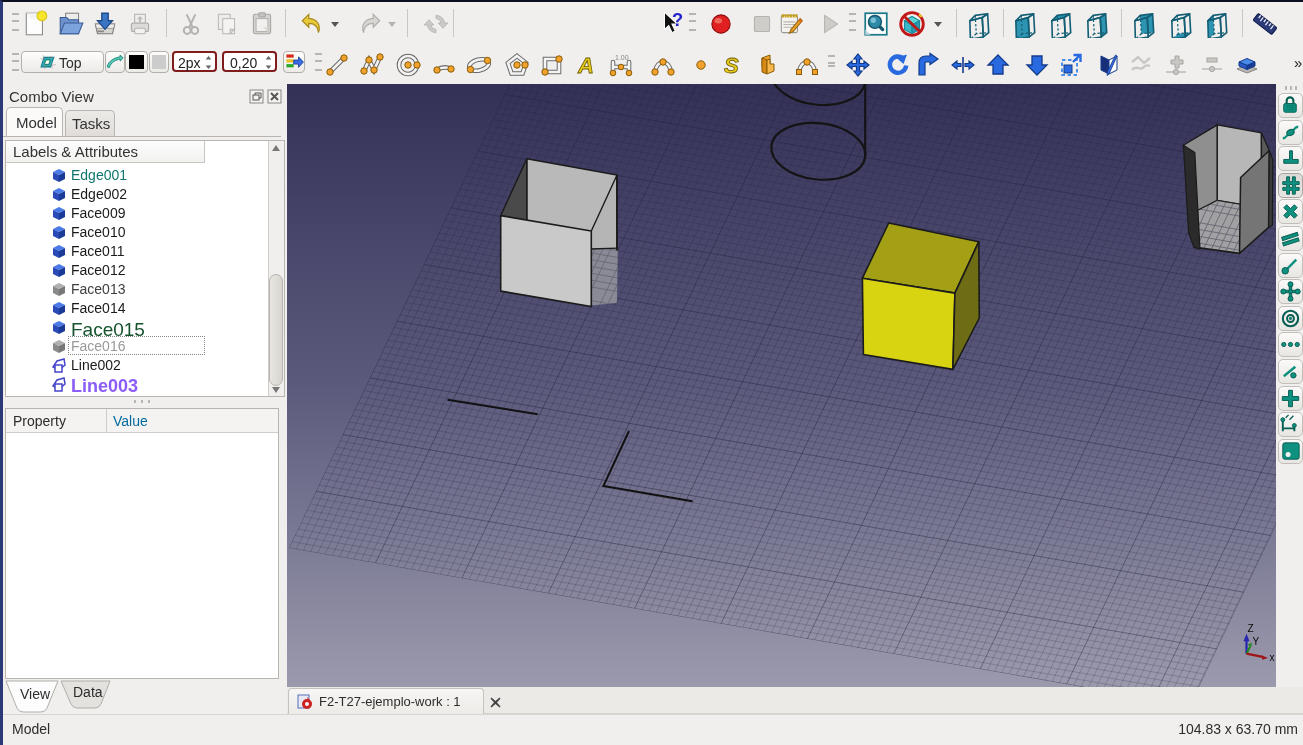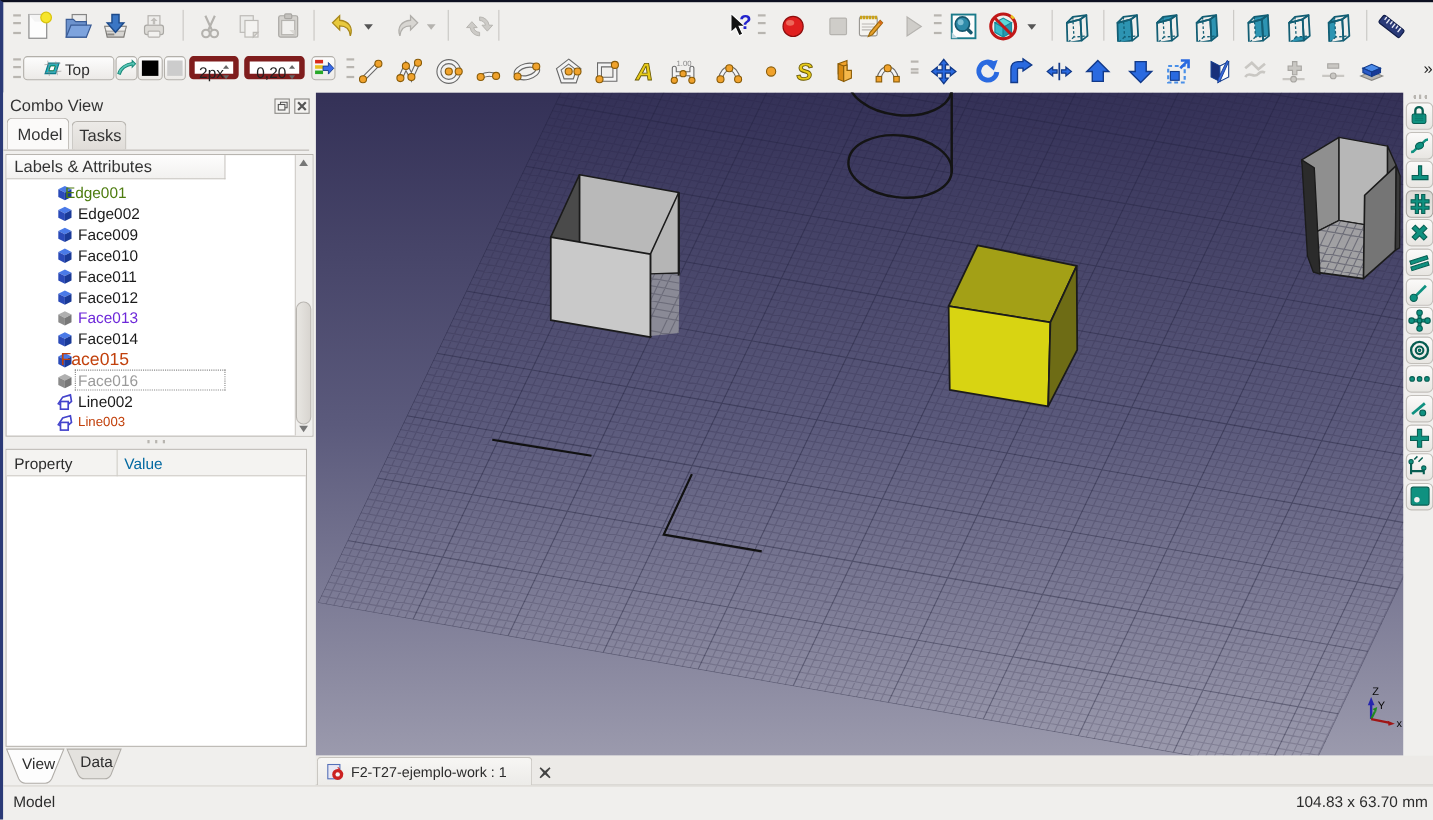--- a/index.html
+++ b/index.html
@@ -10,21 +10,21 @@
 .handle i{display:block;height:2px;background:#b8b5b0;margin-top:5px}
 .combo{position:absolute;left:456px;top:9px;width:190px;height:22px;background:linear-gradient(#fdfdfd,#ebe9e6);border:1px solid #b3b0aa;border-radius:8px}
 .combo span{position:absolute;left:29px;top:3px;font-size:14px;color:#2c3a66}
 .panel{position:absolute;left:0;top:82px;width:278px;height:630px;background:#f0efed}
 .vp{position:absolute;left:284px;top:82px;width:989px;height:603px}
 .rtb{position:absolute;left:1273px;top:82px;width:30px;height:603px;background:#f0efed}
 .snapbtn{position:absolute;left:2px;width:25px;height:25px;background:linear-gradient(#fbfaf9,#e8e6e2);border:1px solid #c2bfba;border-radius:5px}
 .tabbar{position:absolute;left:284px;top:685px;width:1019px;height:27px;background:#eceae7;border-bottom:1px solid #d5d2cd}
 .statusbar{position:absolute;left:0;top:712px;width:1303px;height:33px;background:#f0efed;border-top:1px solid #d8d5d0}
 .btn2{position:absolute;top:5px;height:22px;background:linear-gradient(#fdfdfd,#eceae7);border:1px solid #b3b0aa;border-radius:4px}
-.spin{position:absolute;top:5px;height:21px;background:#fff;border:5px solid #7f1d1d;border-radius:4px;font-size:14px;color:#222}
+.spin{position:absolute;top:5px;height:21px;background:#fff;border:2px solid #7f1d1d;border-radius:4px;font-size:14px;color:#222}
 text{font-family:"Liberation Sans",sans-serif}
 </style></head><body>
 <div id="app">
 
 <div class="tb1">
 <div class="handle" style="left:6px">
         <i></i>
       </div>
 <svg width="28" height="28" viewBox="0 0 26 26" style="position:absolute;left:16px;top:6px">
         <rect x="4" y="3" width="15" height="20" fill="#fdfdfd" stroke="#8a8a8a"></rect>
@@ -448,21 +448,21 @@
       </svg>
 <div style="position:absolute;left:266px;top:190px;width:14px;height:112px;background:linear-gradient(90deg,#e8e6e2,#d8d5d0);border:1px solid #b8b5b0;border-radius:7px"></div>
 <svg width="10" height="8" viewBox="0 0 10 8" style="position:absolute;left:268px;top:302px">
         <path d="M5 7 L9 1 H1 z" fill="#777"></path>
       </svg>
 <svg width="16" height="16" viewBox="0 0 16 16" style="position:absolute;left:48px;top:83px">
         <path d="M2 5 L8 2 L14 5 L8 8 z" fill="#4a7ae8"></path>
         <path d="M2 5 v7 l6 3 v-7 z" fill="#2a4ab8"></path>
         <path d="M14 5 v7 l-6 3 v-7 z" fill="#1a3a98"></path>
       </svg>
-<span style="position:absolute;left:56px;top:83px;font-size:14px;color:#4d7c0f">Edge001</span>
+<span style="position:absolute;left:68px;top:83px;font-size:14px;color:#0f766e">Edge001</span>
 <svg width="16" height="16" viewBox="0 0 16 16" style="position:absolute;left:48px;top:102px">
         <path d="M2 5 L8 2 L14 5 L8 8 z" fill="#4a7ae8"></path>
         <path d="M2 5 v7 l6 3 v-7 z" fill="#2a4ab8"></path>
         <path d="M14 5 v7 l-6 3 v-7 z" fill="#1a3a98"></path>
       </svg>
 <span style="position:absolute;left:68px;top:102px;font-size:14px;color:#1a1a1a">Edge002</span>
 <svg width="16" height="16" viewBox="0 0 16 16" style="position:absolute;left:48px;top:121px">
         <path d="M2 5 L8 2 L14 5 L8 8 z" fill="#4a7ae8"></path>
         <path d="M2 5 v7 l6 3 v-7 z" fill="#2a4ab8"></path>
         <path d="M14 5 v7 l-6 3 v-7 z" fill="#1a3a98"></path>
@@ -484,50 +484,50 @@
         <path d="M2 5 L8 2 L14 5 L8 8 z" fill="#4a7ae8"></path>
         <path d="M2 5 v7 l6 3 v-7 z" fill="#2a4ab8"></path>
         <path d="M14 5 v7 l-6 3 v-7 z" fill="#1a3a98"></path>
       </svg>
 <span style="position:absolute;left:68px;top:178px;font-size:14px;color:#1a1a1a">Face012</span>
 <svg width="16" height="16" viewBox="0 0 16 16" style="position:absolute;left:48px;top:197px">
         <path d="M2 5 L8 2 L14 5 L8 8 z" fill="#b0b0b0"></path>
         <path d="M2 5 v7 l6 3 v-7 z" fill="#8a8a8a"></path>
         <path d="M14 5 v7 l-6 3 v-7 z" fill="#787878"></path>
       </svg>
-<span style="position:absolute;left:68px;top:197px;font-size:14px;color:#6d28d9">Face013</span>
+<span style="position:absolute;left:68px;top:197px;font-size:14px;color:#404040">Face013</span>
 <svg width="16" height="16" viewBox="0 0 16 16" style="position:absolute;left:48px;top:216px">
         <path d="M2 5 L8 2 L14 5 L8 8 z" fill="#4a7ae8"></path>
         <path d="M2 5 v7 l6 3 v-7 z" fill="#2a4ab8"></path>
         <path d="M14 5 v7 l-6 3 v-7 z" fill="#1a3a98"></path>
       </svg>
 <span style="position:absolute;left:68px;top:216px;font-size:14px;color:#1a1a1a">Face014</span>
 <svg width="16" height="16" viewBox="0 0 16 16" style="position:absolute;left:48px;top:235px">
         <path d="M2 5 L8 2 L14 5 L8 8 z" fill="#4a7ae8"></path>
         <path d="M2 5 v7 l6 3 v-7 z" fill="#2a4ab8"></path>
         <path d="M14 5 v7 l-6 3 v-7 z" fill="#1a3a98"></path>
       </svg>
-<span style="position:absolute;left:52px;top:235px;font-size:16px;color:#c2410c">Face015</span>
+<span style="position:absolute;left:68px;top:235px;font-size:19px;color:#14532d">Face015</span>
 <svg width="16" height="16" viewBox="0 0 16 16" style="position:absolute;left:48px;top:254px">
         <path d="M2 5 L8 2 L14 5 L8 8 z" fill="#b0b0b0"></path>
         <path d="M2 5 v7 l6 3 v-7 z" fill="#8a8a8a"></path>
         <path d="M14 5 v7 l-6 3 v-7 z" fill="#787878"></path>
       </svg>
 <span style="position:absolute;left:68px;top:254px;font-size:14px;color:#9a9a9a">Face016</span>
 <div style="position:absolute;left:65px;top:252px;width:137px;height:19px;border:1px dotted #888"></div>
 <svg width="16" height="16" viewBox="0 0 16 16" style="position:absolute;left:48px;top:273px">
         <path d="M2 10 L6 4 L13 2 L14 8 L8 13 z" fill="none" stroke="#4444cc" stroke-width="1.5"></path>
         <rect x="4" y="8" width="7" height="7" fill="#fff" stroke="#4444cc" stroke-width="1.5"></rect>
       </svg>
 <span style="position:absolute;left:68px;top:273px;font-size:14px;color:#1a1a1a">Line002</span>
 <svg width="16" height="16" viewBox="0 0 16 16" style="position:absolute;left:48px;top:292px">
         <path d="M2 10 L6 4 L13 2 L14 8 L8 13 z" fill="none" stroke="#4444cc" stroke-width="1.5"></path>
         <rect x="4" y="8" width="7" height="7" fill="#fff" stroke="#4444cc" stroke-width="1.5"></rect>
       </svg>
-<span style="position:absolute;left:68px;top:292px;font-size:12px;color:#c2410c;font-weight:normal">Line003</span>
+<span style="position:absolute;left:68px;top:292px;font-size:18px;color:#8b5cf6;font-weight:bold">Line003</span>
 <div style="position:absolute;left:131px;top:316px;width:16px;height:3px;border-left:2px solid #b8b5b0;border-right:2px solid #b8b5b0">
         <div style="width:2px;height:3px;background:#b8b5b0;margin:0 auto"></div>
       </div>
 <div style="position:absolute;left:2px;top:324px;width:274px;height:271px;background:#fff;border:1px solid #b8b5b0"></div>
 <div style="position:absolute;left:3px;top:325px;width:272px;height:24px;background:#f4f3f1;border-bottom:1px solid #d0cdc8"></div>
 <div style="position:absolute;left:103px;top:325px;width:1px;height:24px;background:#d0cdc8"></div>
 <span style="position:absolute;left:10px;top:329px;font-size:14px;color:#2c2c2c">Property</span>
 <span style="position:absolute;left:110px;top:329px;font-size:14px;color:#0369a1">Value</span>
 <svg width="120" height="34" viewBox="0 0 120 34" style="position:absolute;left:0px;top:596px">
 <path d="M3 1 L14 28 Q16 32 20 32 L38 32 Q42 32 44 28 L55 1 z" fill="#fdfdfd" stroke="#b0ada8"></path>

